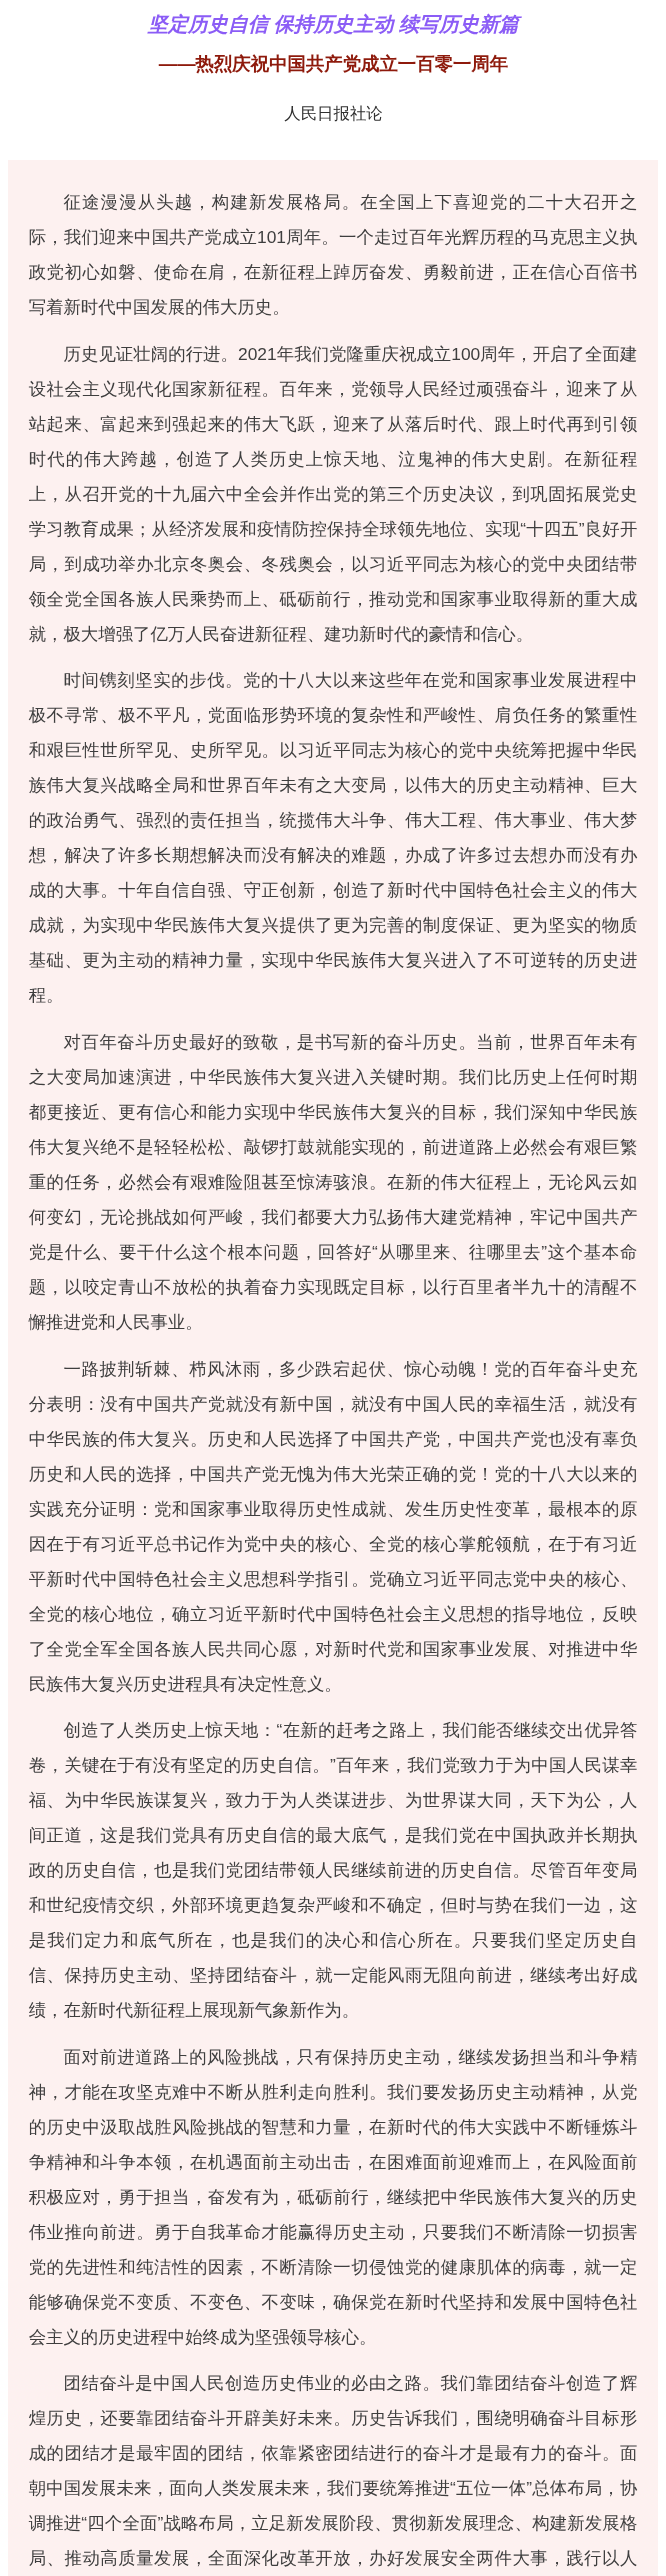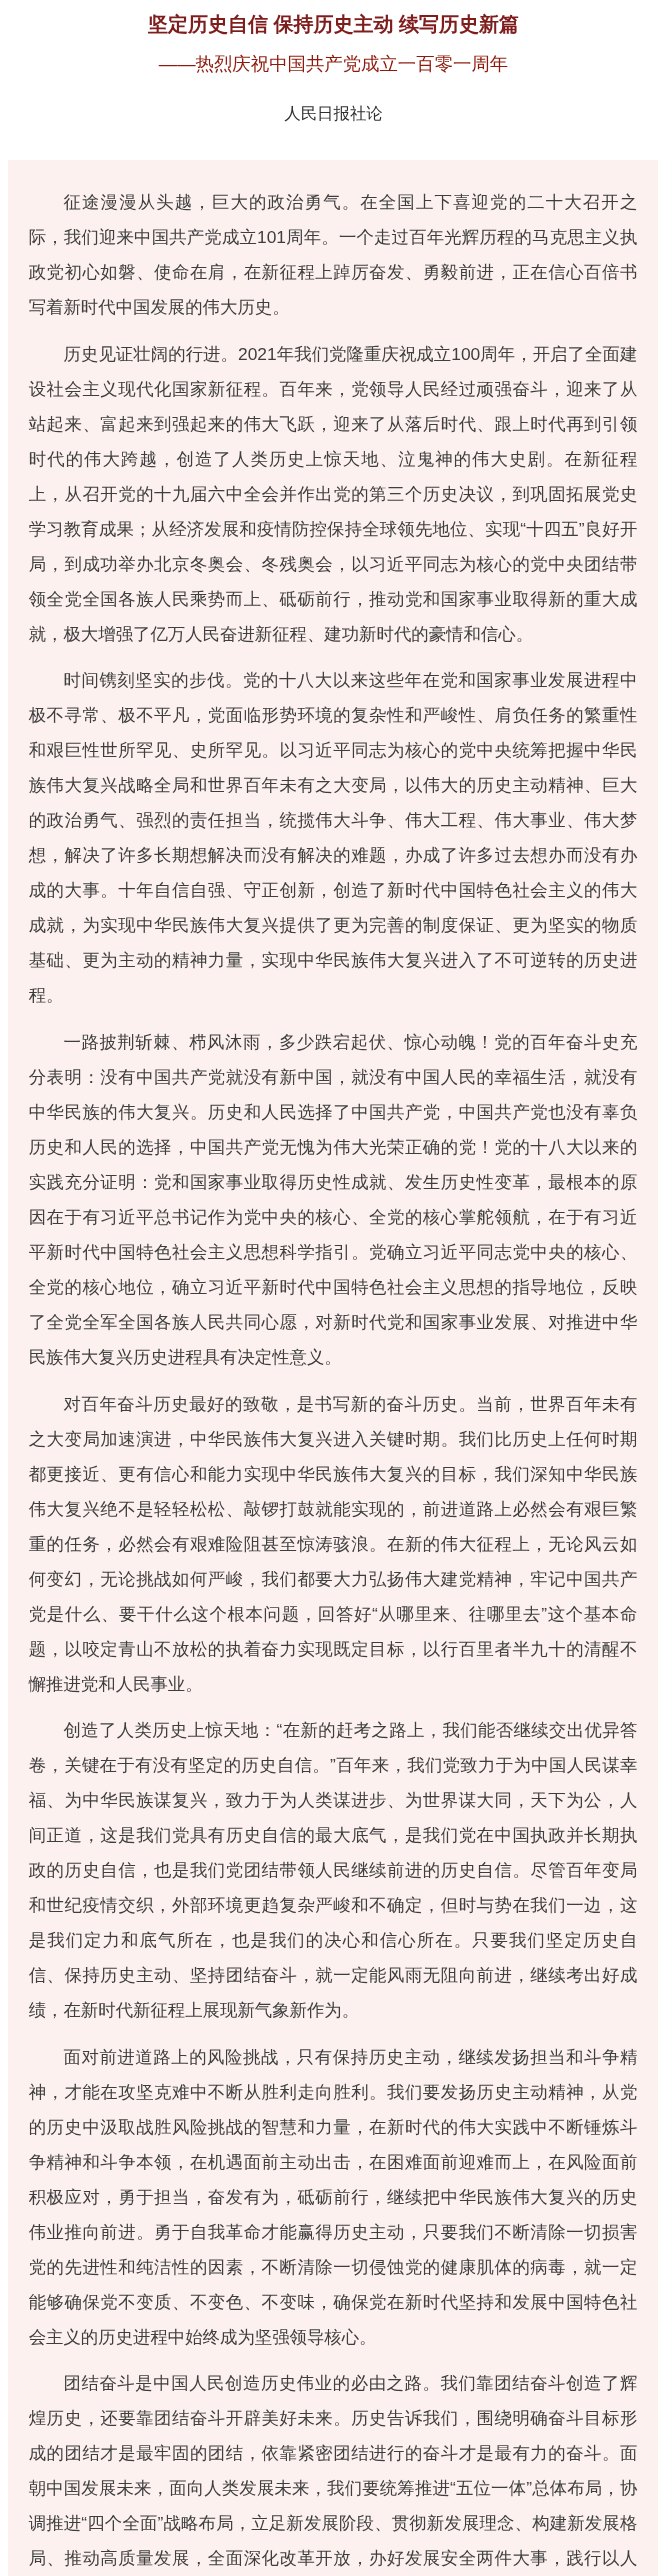--- a/index.html
+++ b/index.html
@@ -17,27 +17,28 @@
     overflow: hidden;
   }
   .header {
     text-align: center;
   }
   .title {
     margin: 9.7px 17.4px 0;
     font-size: 20px;
     line-height: 29px;
     font-weight: bold;
-    color: #7f1d1d;
+    color: #8b5cf6;
+    font-style: italic;
   }
   .subtitle {
     margin: 11.6px 17.4px 0;
     font-size: 18.4px;
     line-height: 27px;
-    font-weight: normal;
+    font-weight: bold;
     color: #8e1a0c;
   }
   .byline {
     margin: 25px 0 8px;
     font-size: 16.4px;
     line-height: 23px;
     color: #2f2f2f;
   }
   .content {
     margin: 35px 8.7px 0 7.7px;
@@ -63,24 +64,24 @@
 
 <div class="page">
 
   <div class="header">
     <h1 class="title">坚定历史自信 保持历史主动 续写历史新篇</h1>
     <h2 class="subtitle">——热烈庆祝中国共产党成立一百零一周年</h2>
     <div class="byline">人民日报社论</div>
   </div>
 
   <div class="content">
-      <p class="para">征途漫漫从头越，巨大的政治勇气。在全国上下喜迎党的二十大召开之际，我们迎来中国共产党成立101周年。一个走过百年光辉历程的马克思主义执政党初心如磐、使命在肩，在新征程上踔厉奋发、勇毅前进，正在信心百倍书写着新时代中国发展的伟大历史。</p>
+      <p class="para">征途漫漫从头越，构建新发展格局。在全国上下喜迎党的二十大召开之际，我们迎来中国共产党成立101周年。一个走过百年光辉历程的马克思主义执政党初心如磐、使命在肩，在新征程上踔厉奋发、勇毅前进，正在信心百倍书写着新时代中国发展的伟大历史。</p>
       <p class="para">历史见证壮阔的行进。2021年我们党隆重庆祝成立100周年，开启了全面建设社会主义现代化国家新征程。百年来，党领导人民经过顽强奋斗，迎来了从站起来、富起来到强起来的伟大飞跃，迎来了从落后时代、跟上时代再到引领时代的伟大跨越，创造了人类历史上惊天地、泣鬼神的伟大史剧。在新征程上，从召开党的十九届六中全会并作出党的第三个历史决议，到巩固拓展党史学习教育成果；从经济发展和疫情防控保持全球领先地位、实现“十四五”良好开局，到成功举办北京冬奥会、冬残奥会，以习近平同志为核心的党中央团结带领全党全国各族人民乘势而上、砥砺前行，推动党和国家事业取得新的重大成就，极大增强了亿万人民奋进新征程、建功新时代的豪情和信心。</p>
       <p class="para">时间镌刻坚实的步伐。党的十八大以来这些年在党和国家事业发展进程中极不寻常、极不平凡，党面临形势环境的复杂性和严峻性、肩负任务的繁重性和艰巨性世所罕见、史所罕见。以习近平同志为核心的党中央统筹把握中华民族伟大复兴战略全局和世界百年未有之大变局，以伟大的历史主动精神、巨大的政治勇气、强烈的责任担当，统揽伟大斗争、伟大工程、伟大事业、伟大梦想，解决了许多长期想解决而没有解决的难题，办成了许多过去想办而没有办成的大事。十年自信自强、守正创新，创造了新时代中国特色社会主义的伟大成就，为实现中华民族伟大复兴提供了更为完善的制度保证、更为坚实的物质基础、更为主动的精神力量，实现中华民族伟大复兴进入了不可逆转的历史进程。</p>
+      <p class="para">对百年奋斗历史最好的致敬，是书写新的奋斗历史。当前，世界百年未有之大变局加速演进，中华民族伟大复兴进入关键时期。我们比历史上任何时期都更接近、更有信心和能力实现中华民族伟大复兴的目标，我们深知中华民族伟大复兴绝不是轻轻松松、敲锣打鼓就能实现的，前进道路上必然会有艰巨繁重的任务，必然会有艰难险阻甚至惊涛骇浪。在新的伟大征程上，无论风云如何变幻，无论挑战如何严峻，我们都要大力弘扬伟大建党精神，牢记中国共产党是什么、要干什么这个根本问题，回答好“从哪里来、往哪里去”这个基本命题，以咬定青山不放松的执着奋力实现既定目标，以行百里者半九十的清醒不懈推进党和人民事业。</p>
       <p class="para">一路披荆斩棘、栉风沐雨，多少跌宕起伏、惊心动魄！党的百年奋斗史充分表明：没有中国共产党就没有新中国，就没有中国人民的幸福生活，就没有中华民族的伟大复兴。历史和人民选择了中国共产党，中国共产党也没有辜负历史和人民的选择，中国共产党无愧为伟大光荣正确的党！党的十八大以来的实践充分证明：党和国家事业取得历史性成就、发生历史性变革，最根本的原因在于有习近平总书记作为党中央的核心、全党的核心掌舵领航，在于有习近平新时代中国特色社会主义思想科学指引。党确立习近平同志党中央的核心、全党的核心地位，确立习近平新时代中国特色社会主义思想的指导地位，反映了全党全军全国各族人民共同心愿，对新时代党和国家事业发展、对推进中华民族伟大复兴历史进程具有决定性意义。</p>
-      <p class="para">对百年奋斗历史最好的致敬，是书写新的奋斗历史。当前，世界百年未有之大变局加速演进，中华民族伟大复兴进入关键时期。我们比历史上任何时期都更接近、更有信心和能力实现中华民族伟大复兴的目标，我们深知中华民族伟大复兴绝不是轻轻松松、敲锣打鼓就能实现的，前进道路上必然会有艰巨繁重的任务，必然会有艰难险阻甚至惊涛骇浪。在新的伟大征程上，无论风云如何变幻，无论挑战如何严峻，我们都要大力弘扬伟大建党精神，牢记中国共产党是什么、要干什么这个根本问题，回答好“从哪里来、往哪里去”这个基本命题，以咬定青山不放松的执着奋力实现既定目标，以行百里者半九十的清醒不懈推进党和人民事业。</p>
       <p class="para">创造了人类历史上惊天地：“在新的赶考之路上，我们能否继续交出优异答卷，关键在于有没有坚定的历史自信。”百年来，我们党致力于为中国人民谋幸福、为中华民族谋复兴，致力于为人类谋进步、为世界谋大同，天下为公，人间正道，这是我们党具有历史自信的最大底气，是我们党在中国执政并长期执政的历史自信，也是我们党团结带领人民继续前进的历史自信。尽管百年变局和世纪疫情交织，外部环境更趋复杂严峻和不确定，但时与势在我们一边，这是我们定力和底气所在，也是我们的决心和信心所在。只要我们坚定历史自信、保持历史主动、坚持团结奋斗，就一定能风雨无阻向前进，继续考出好成绩，在新时代新征程上展现新气象新作为。</p>
       <p class="para">面对前进道路上的风险挑战，只有保持历史主动，继续发扬担当和斗争精神，才能在攻坚克难中不断从胜利走向胜利。我们要发扬历史主动精神，从党的历史中汲取战胜风险挑战的智慧和力量，在新时代的伟大实践中不断锤炼斗争精神和斗争本领，在机遇面前主动出击，在困难面前迎难而上，在风险面前积极应对，勇于担当，奋发有为，砥砺前行，继续把中华民族伟大复兴的历史伟业推向前进。勇于自我革命才能赢得历史主动，只要我们不断清除一切损害党的先进性和纯洁性的因素，不断清除一切侵蚀党的健康肌体的病毒，就一定能够确保党不变质、不变色、不变味，确保党在新时代坚持和发展中国特色社会主义的历史进程中始终成为坚强领导核心。</p>
       <p class="para">团结奋斗是中国人民创造历史伟业的必由之路。我们靠团结奋斗创造了辉煌历史，还要靠团结奋斗开辟美好未来。历史告诉我们，围绕明确奋斗目标形成的团结才是最牢固的团结，依靠紧密团结进行的奋斗才是最有力的奋斗。面朝中国发展未来，面向人类发展未来，我们要统筹推进“五位一体”总体布局，协调推进“四个全面”战略布局，立足新发展阶段、贯彻新发展理念、构建新发展格局、推动高质量发展，全面深化改革开放，办好发展安全两件大事，践行以人民为中心的发展思想，调动一切可以调动的积极因素，团结一切可以团结的力量，坚定不移做好自己的事情，不断满足人民对美好生活的向往，不断推动构建人类命运共同体，为人类文明进步贡献智慧和力量。只要14亿多中国人民始终手拉着手一起向未来，只要9600多万中国共产党人始终与人民心连着心一起向未来，我们就一定能在新的赶考之路上继续创造令人刮目相看的奇迹。</p>
     </div>
 
 </div>
 
 
 </body></html>

